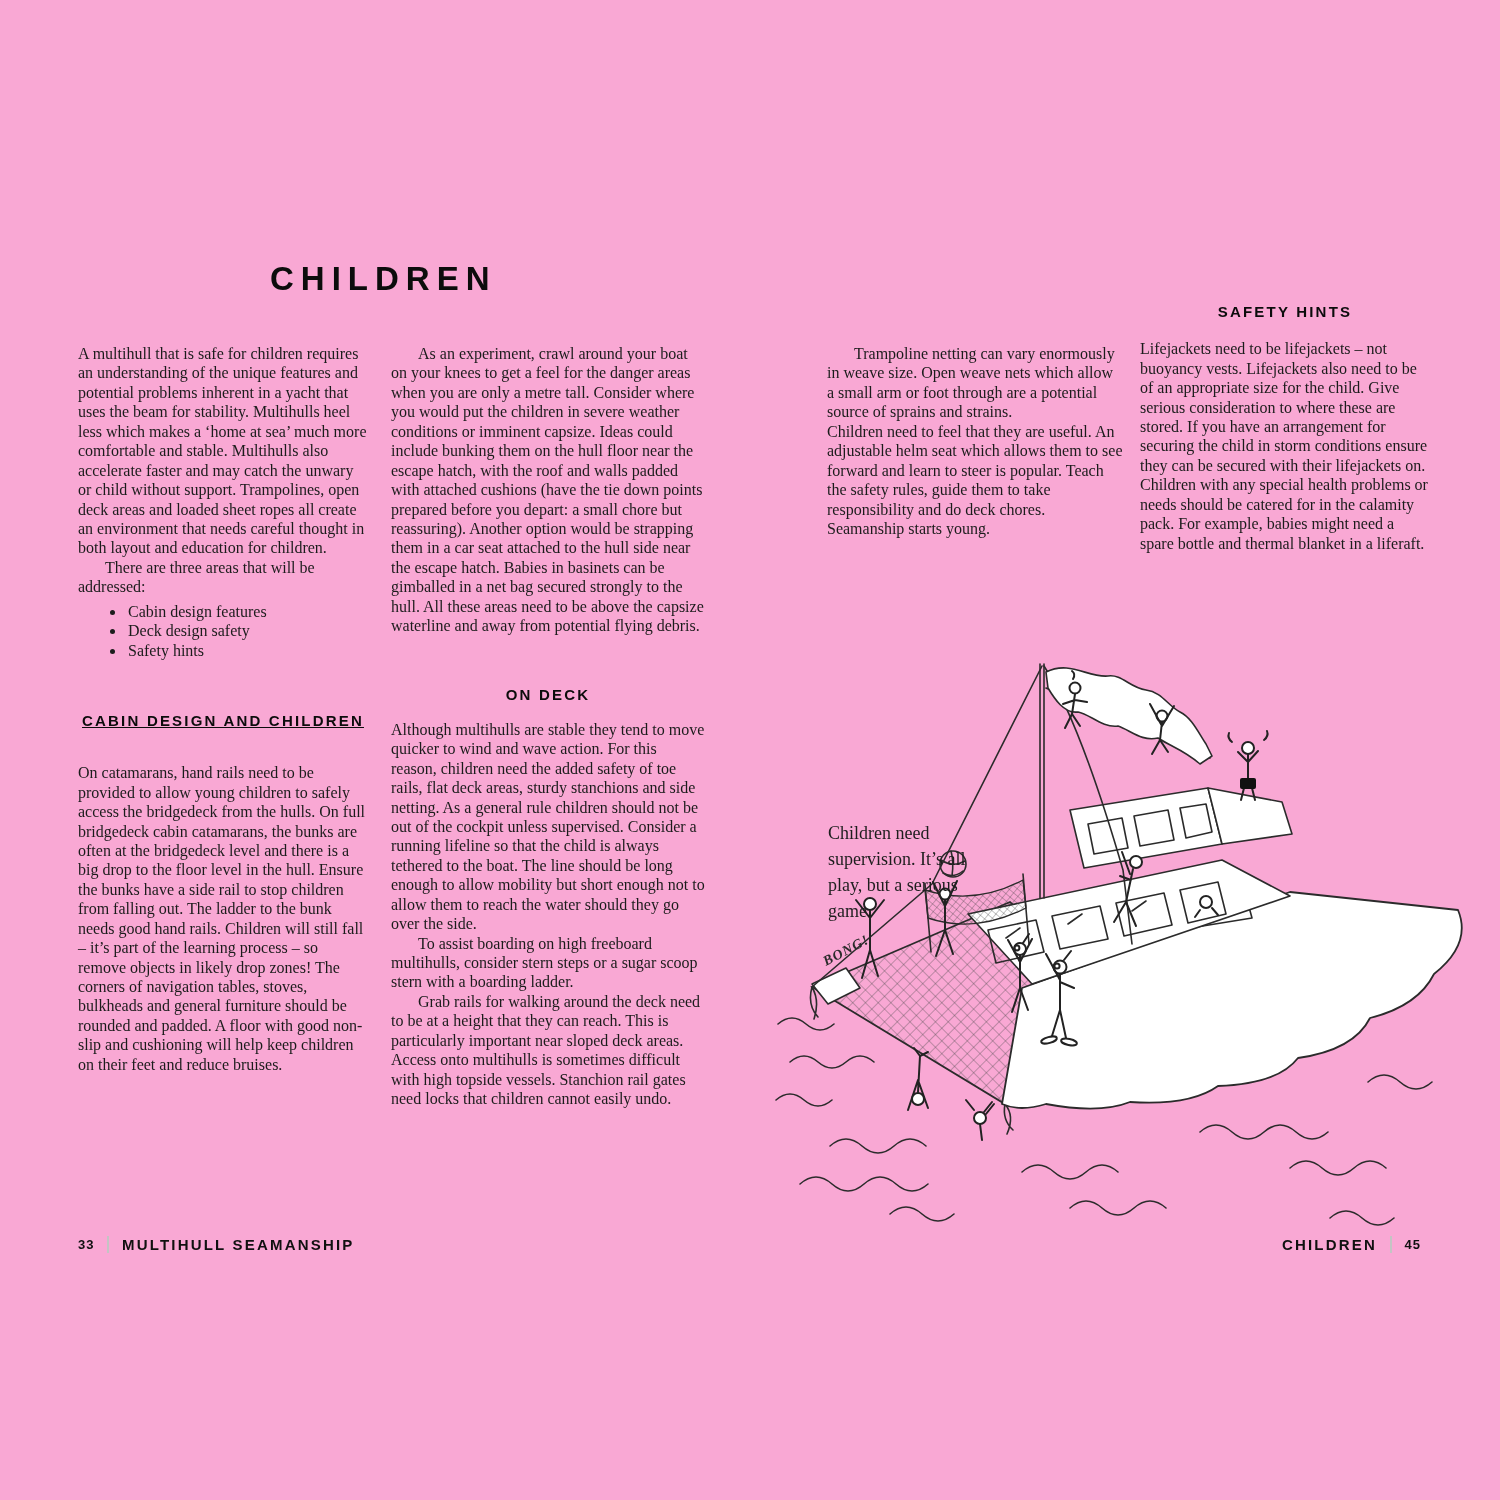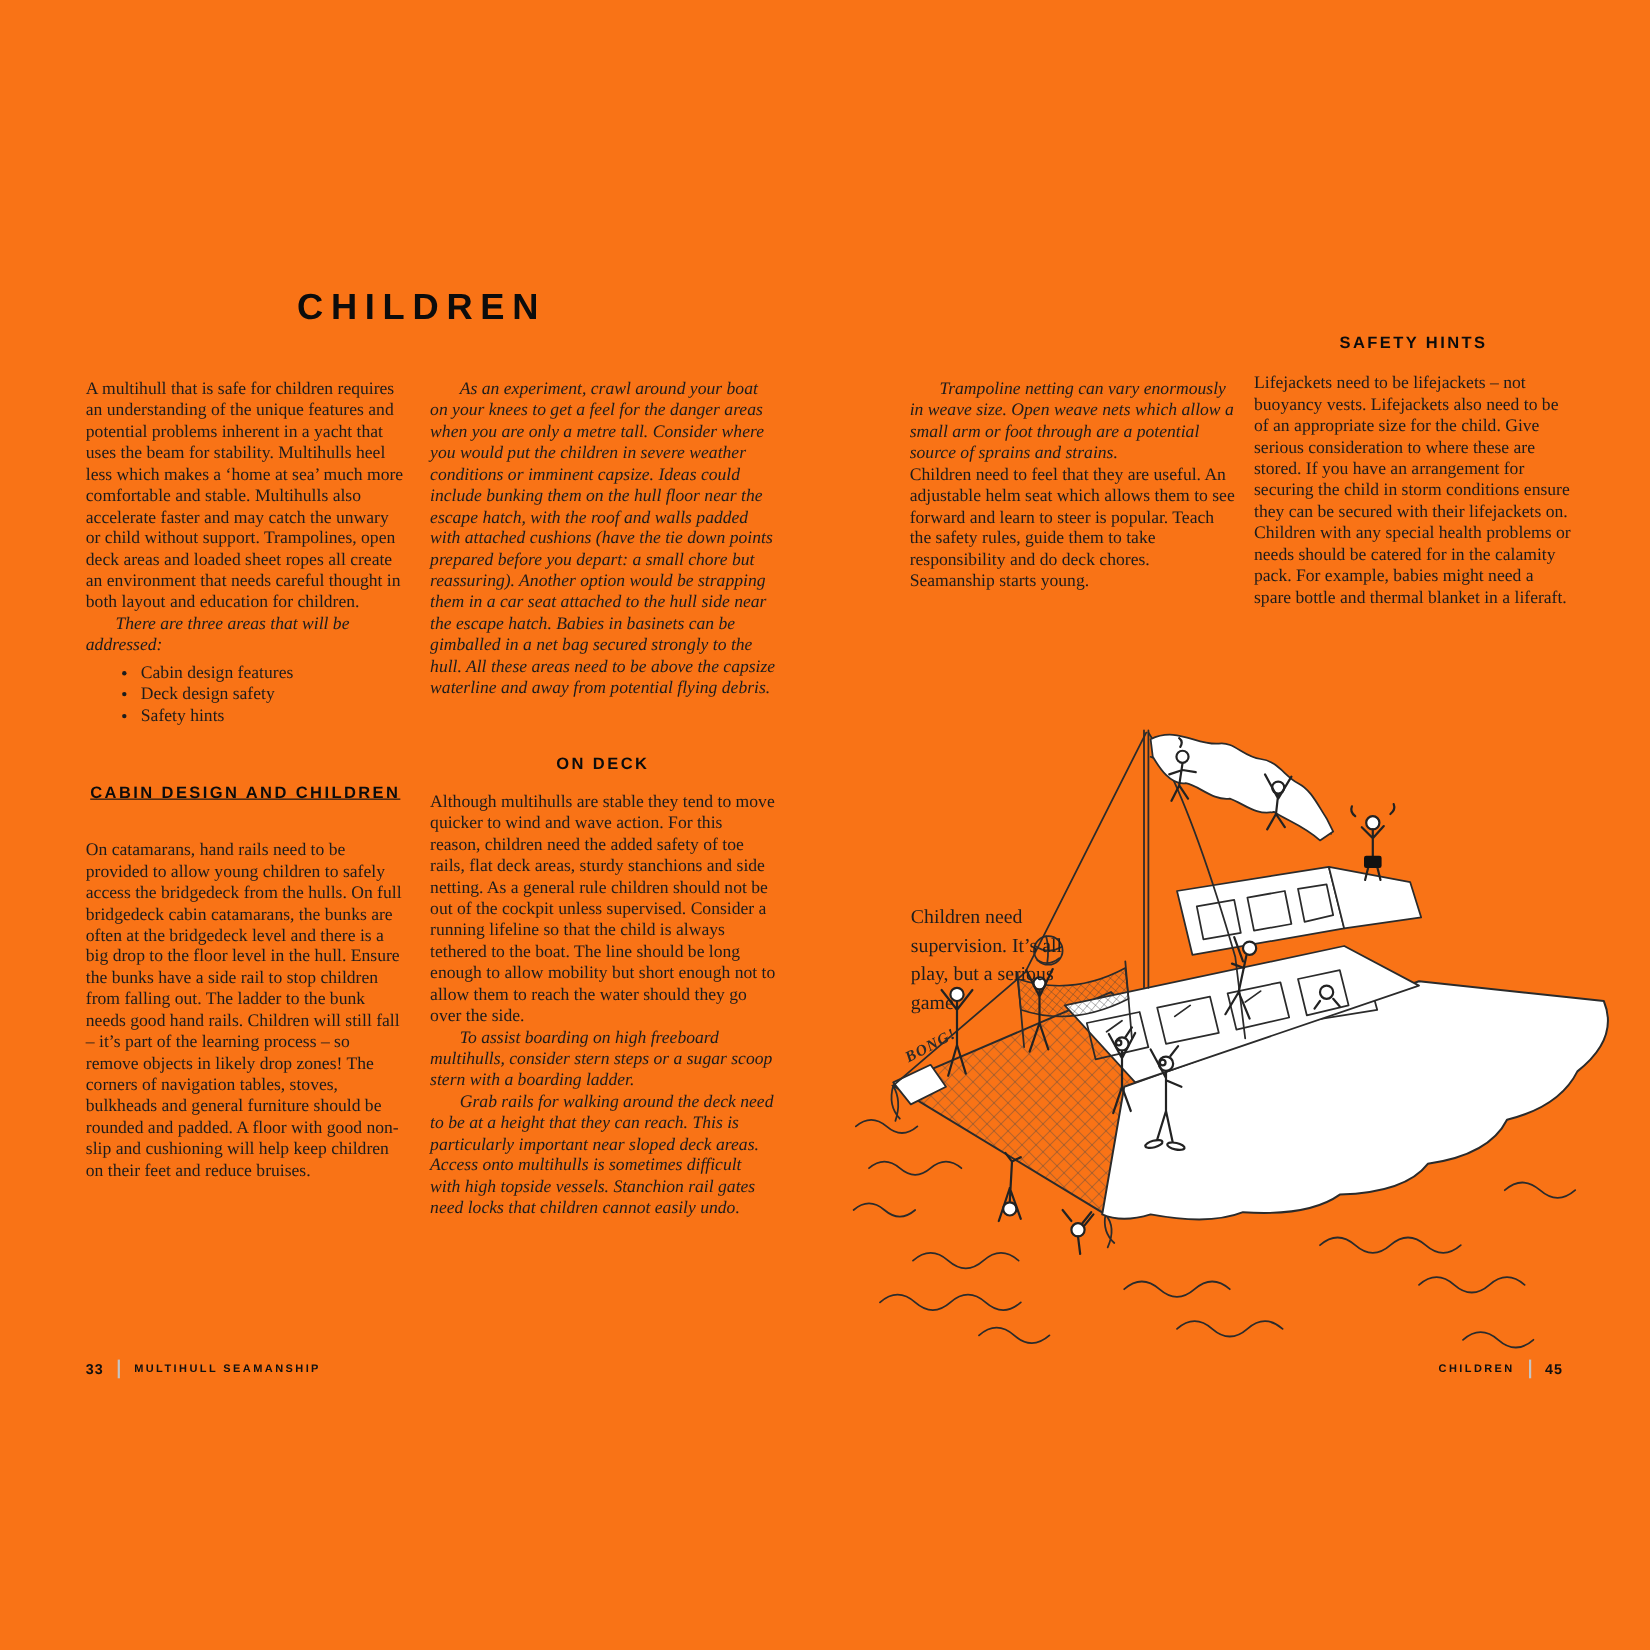--- a/index.html
+++ b/index.html
@@ -1,46 +1,46 @@
 <!DOCTYPE html>
 <html><head>
 <meta charset="utf-8">
 <style>
   html,body { margin:0; padding:0; background:#ffffff; }
   .spread {
-    position:relative; width:1500px; height:1500px; background:#f97316;
+    position:relative; width:1500px; height:1500px; background:#f9a8d4;
     font-family:"Liberation Serif", serif; color:#1c1c1c; overflow:hidden;
   }
   .page-title {
     position:absolute; left:270px; top:260px; margin:0;
     font-family:"Liberation Sans", sans-serif; font-weight:800;
     font-size:33px; letter-spacing:7px; color:#0c0c0c; white-space:nowrap;
   }
   .col { position:absolute; font-size:16px; line-height:1.215; text-align:left; }
   .col p { margin:0; }
-  .col p.ind { text-indent:27px;font-style:italic; }
+  .col p.ind { text-indent:27px; }
   .h-sans {
     font-family:"Liberation Sans", sans-serif; font-weight:700;
     font-size:15px; letter-spacing:2.2px; text-align:center; color:#0c0c0c;
     margin:0;
   }
   .bullets { margin:5px 0 0 30px; padding-left:18px; list-style:disc; }
   .bullets li { margin:0; padding-left:2px; }
   .caption {
     position:absolute; left:828px; top:820px; width:164px;
     font-family:Liberation Serif, serif; font-size:18px; line-height:1.45;
     color:#1e1e1e;
   }
   .footer {
     position:absolute; top:1236px; display:flex; align-items:center;
     font-family:"Liberation Sans", sans-serif; color:#101010;
   }
   .footer .num { font-weight:700; font-size:13px; letter-spacing:1px; }
   .footer .rule { width:1.5px; height:17px; background:#c4c4c4; margin:0 13px; }
-  .footer .ttl { font-weight:700; font-size:10px; letter-spacing:2.2px; white-space:nowrap; }
+  .footer .ttl { font-weight:700; font-size:15px; letter-spacing:2.2px; white-space:nowrap; }
   .illustration { position:absolute; left:770px; top:652px; width:725px; height:600px; }
   .illustration svg { width:100%; height:100%; }
   .draw { stroke:#2b2b2b; stroke-width:1.6; fill:none; stroke-linecap:round; stroke-linejoin:round; }
   .fig  { stroke:#222222; stroke-width:2; fill:none; stroke-linecap:round; stroke-linejoin:round; }
   .fig circle { fill:#ffffff; }
   .whitefill { fill:#ffffff; }
   .bong {
     font-family:"Liberation Serif", serif; font-style:italic; font-weight:700;
     font-size:14px; letter-spacing:1px; fill:#2b2b2b; stroke:none;
   }

